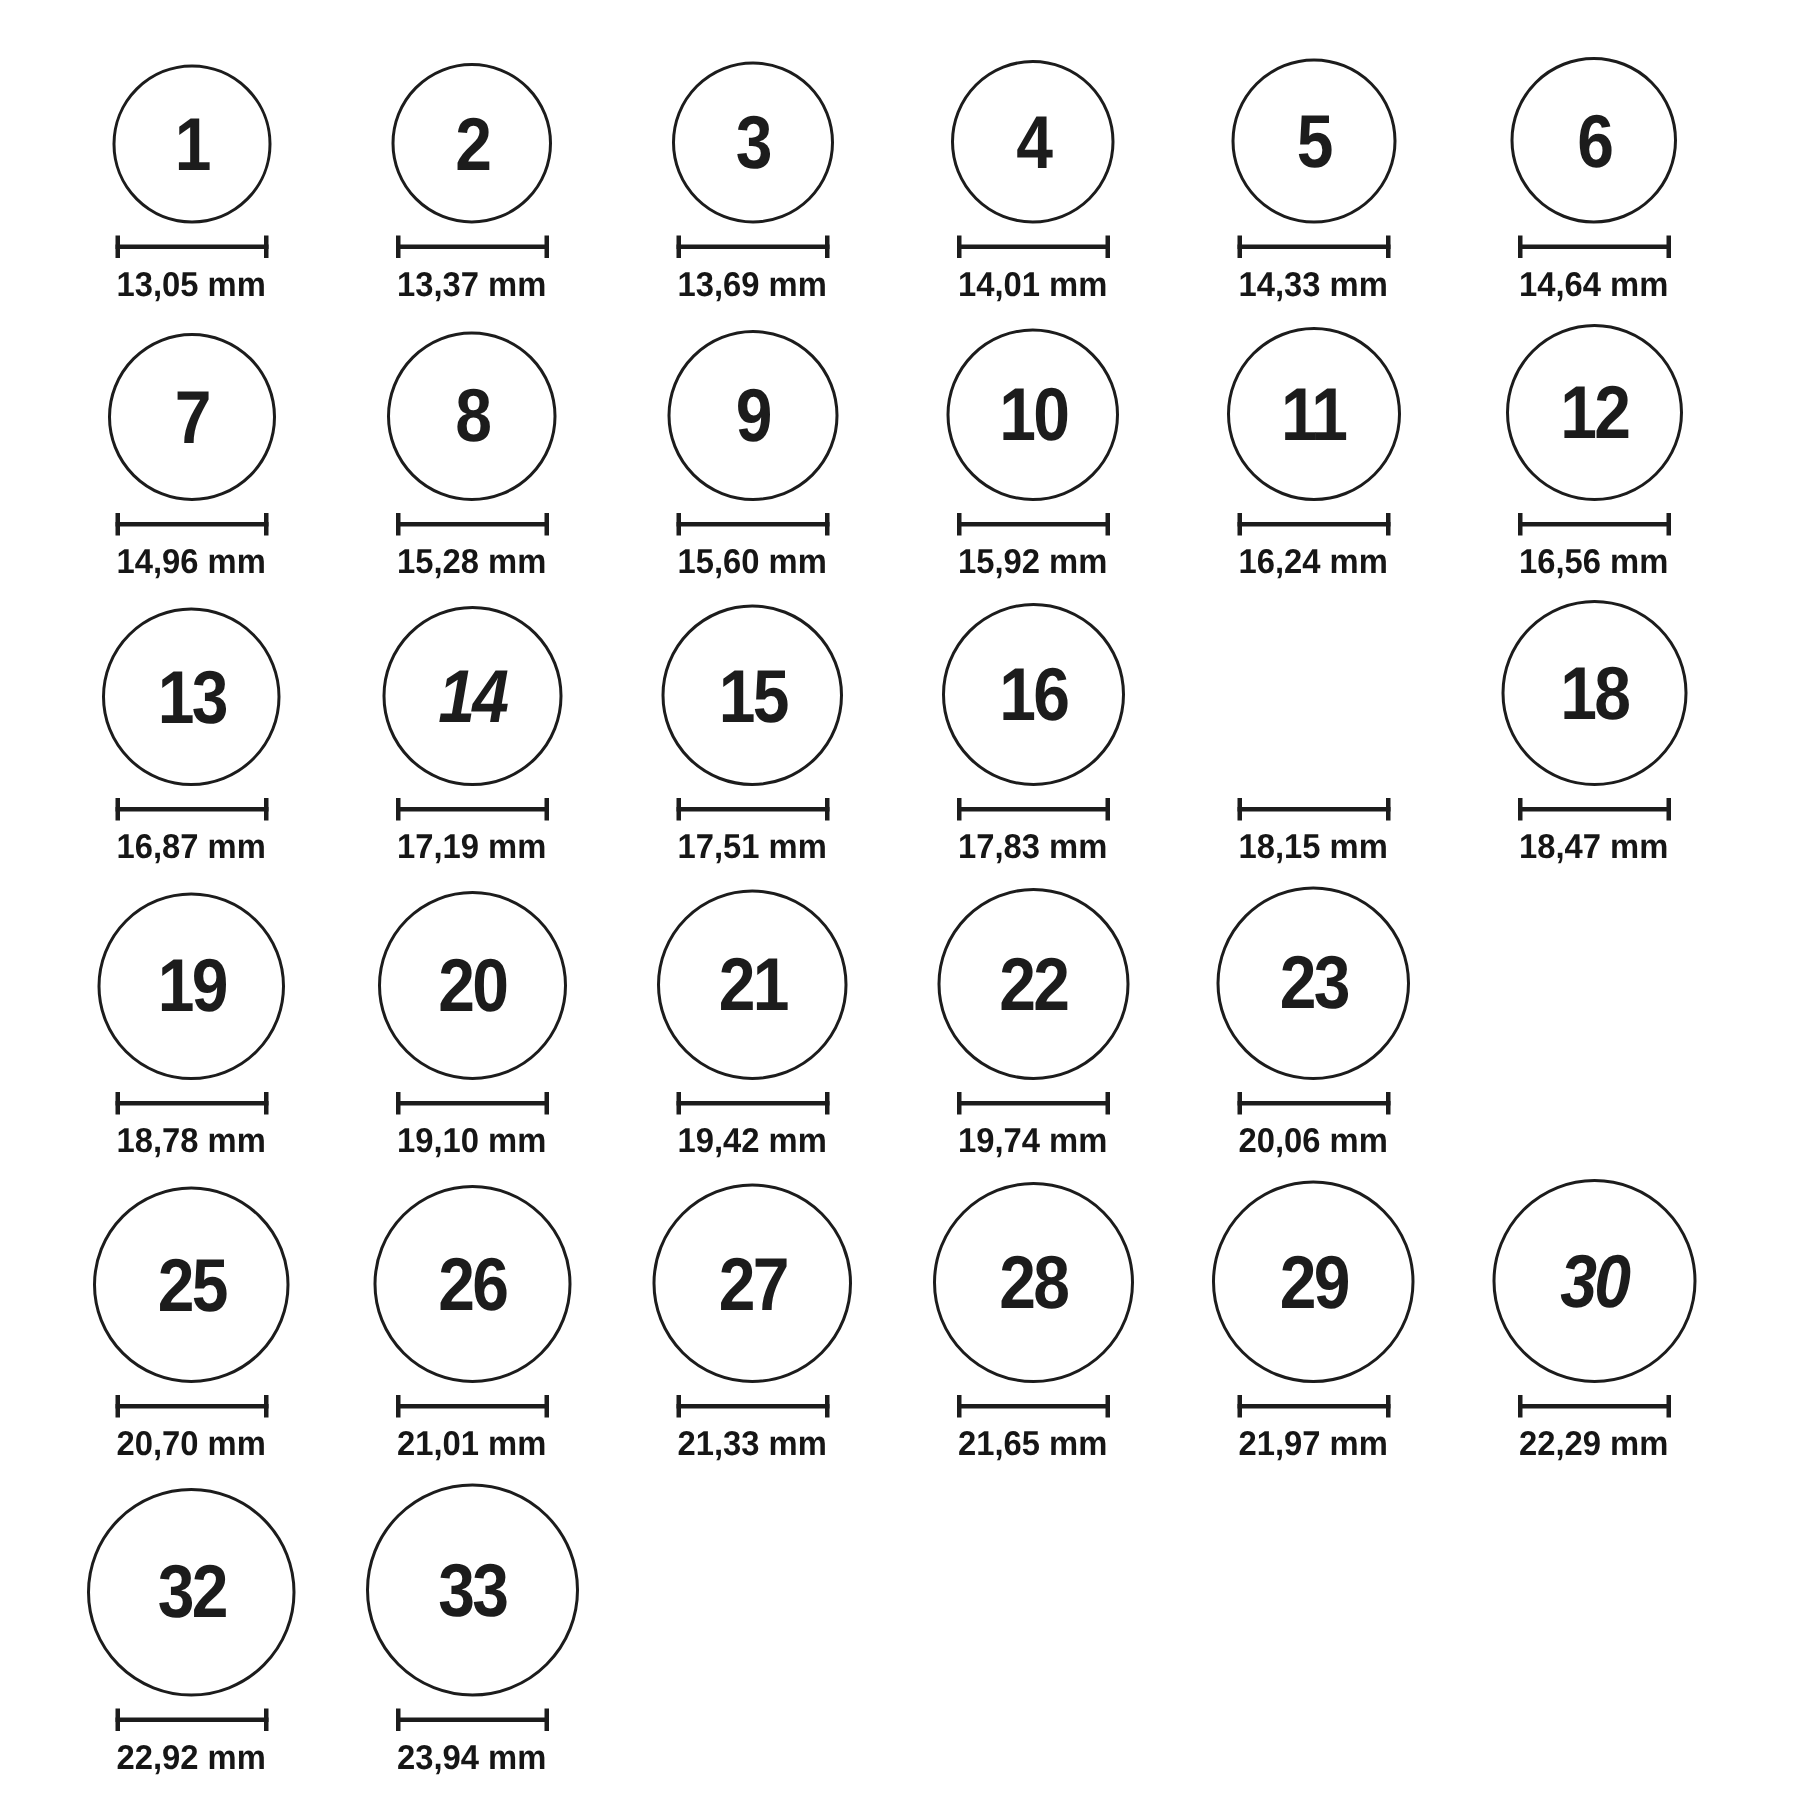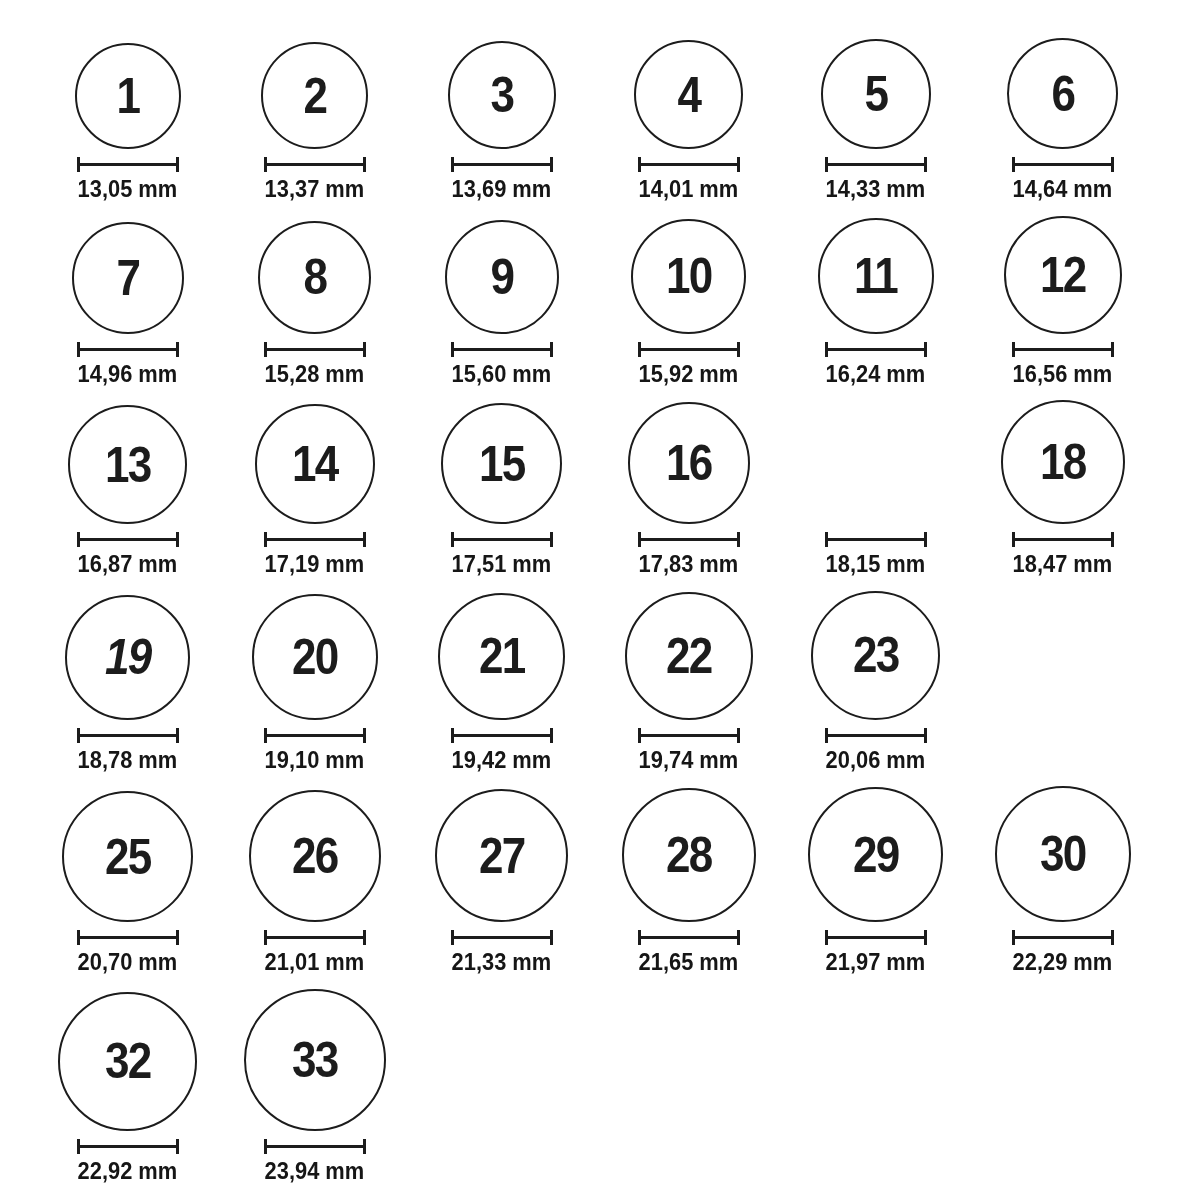--- a/index.html
+++ b/index.html
@@ -235,21 +235,21 @@
     </div>
     <div class="measure">
       <span class="tick left"></span>
       <span class="bar"></span>
       <span class="tick right"></span>
     </div>
     <div class="label">16,87 mm</div>
   </div>
 
   <div class="cell">
-    <div class="circle" style="width: 120px; height: 120px;">
+    <div class="circle" style="width: 120px; height: 120px; font-style: italic;">
       <span class="num">14</span>
     </div>
     <div class="measure">
       <span class="tick left"></span>
       <span class="bar"></span>
       <span class="tick right"></span>
     </div>
     <div class="label">17,19 mm</div>
   </div>
 
@@ -293,21 +293,21 @@
     <div class="measure">
       <span class="tick left"></span>
       <span class="bar"></span>
       <span class="tick right"></span>
     </div>
     <div class="label">18,47 mm</div>
   </div>
 </div>
     <div class="row">
   <div class="cell">
-    <div class="circle" style="width: 125px; height: 125px; font-style: italic;">
+    <div class="circle" style="width: 125px; height: 125px;">
       <span class="num">19</span>
     </div>
     <div class="measure">
       <span class="tick left"></span>
       <span class="bar"></span>
       <span class="tick right"></span>
     </div>
     <div class="label">18,78 mm</div>
   </div>
 
@@ -415,21 +415,21 @@
     </div>
     <div class="measure">
       <span class="tick left"></span>
       <span class="bar"></span>
       <span class="tick right"></span>
     </div>
     <div class="label">21,97 mm</div>
   </div>
 
   <div class="cell">
-    <div class="circle" style="width: 136px; height: 136px;">
+    <div class="circle" style="width: 136px; height: 136px; font-style: italic;">
       <span class="num">30</span>
     </div>
     <div class="measure">
       <span class="tick left"></span>
       <span class="bar"></span>
       <span class="tick right"></span>
     </div>
     <div class="label">22,29 mm</div>
   </div>
 </div>

